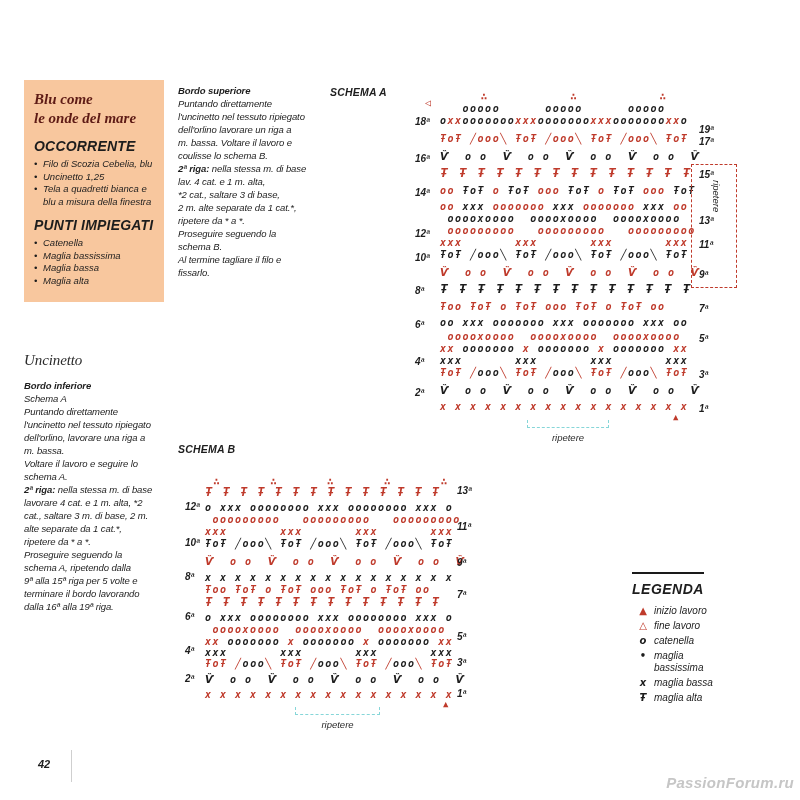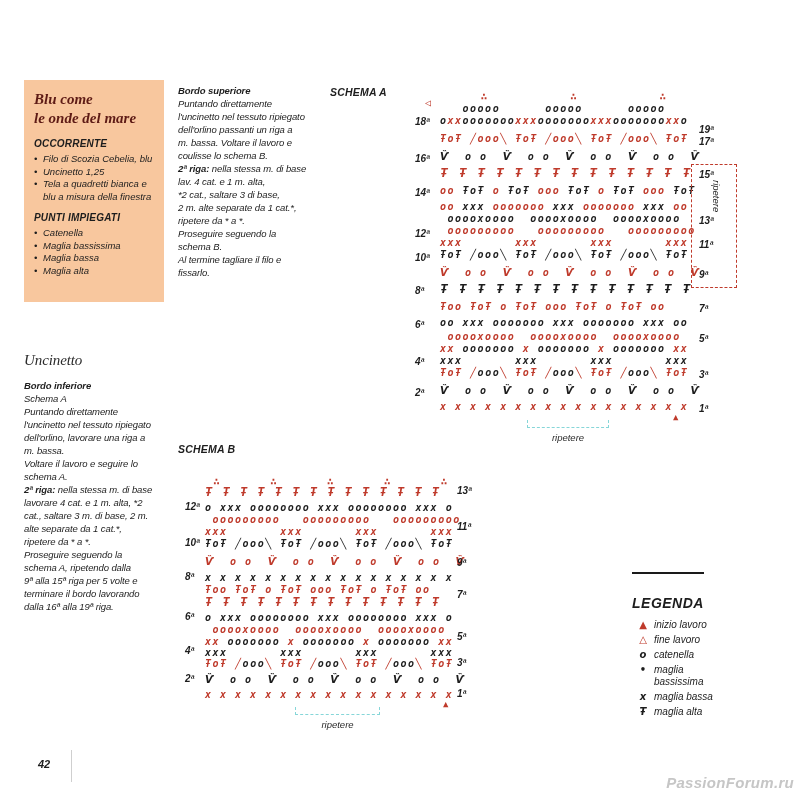--- a/index.html
+++ b/index.html
@@ -3,21 +3,21 @@
 <meta charset="utf-8">
 <style>
   html,body{margin:0;padding:0;background:#e8e8e8;}
   .page{position:relative;width:800px;height:800px;background:#ffffff;overflow:hidden;
         font-family:"Liberation Sans",sans-serif;color:#1d1d1d;font-style:italic;}
   
   .info-box{position:absolute;left:24px;top:80px;width:140px;height:222px;background:#f8c79e;
             box-sizing:border-box;padding:10px 10px 8px 10px;}
   .info-title{font-family:"Liberation Serif",serif;font-weight:600;font-size:15px;line-height:19px;
               color:#5e1b15;margin-bottom:10px;white-space:pre-line;}
-  .info-heading{font-size:10px;font-weight:bold;margin:9px 0 4px 0;letter-spacing:.2px;}
+  .info-heading{font-size:14px;font-weight:bold;margin:9px 0 4px 0;letter-spacing:.2px;}
   .info-item{font-size:9.5px;line-height:12.5px;display:flex;}
   .info-item .bullet{width:9px;flex:none;}
   
   .textcol{position:absolute;font-size:9.5px;line-height:13px;letter-spacing:-0.1px;}
   .tline{white-space:nowrap;}
   .tline b{font-weight:bold;}
   .serif-heading{font-family:"Liberation Serif",serif;font-size:15px;color:#2a2a2a;margin-bottom:6px;}
   .bold-sub{font-weight:bold;margin-top:12px;}
   .schema-title{position:absolute;font-size:10.5px;font-weight:bold;letter-spacing:.2px;}
   
@@ -26,21 +26,21 @@
         font-size:10px;line-height:10px;letter-spacing:1.5px;white-space:pre;font-weight:bold;}
   .red{color:#bf3a2b;} .blk{color:#1d1d1d;}
   .slabel{position:absolute;font-size:10px;font-weight:bold;color:#1d1d1d;white-space:nowrap;}
   .dashed-box{position:absolute;border:1.5px dashed #bf3a2b;box-sizing:border-box;}
   .side-repeat{position:absolute;writing-mode:vertical-rl;font-size:9.5px;color:#2a2a2a;}
   .bracket{position:absolute;border:1.5px dashed #86d6d8;border-top:none;height:8px;box-sizing:border-box;}
   .bracket-label{position:absolute;font-size:9.5px;color:#2a2a2a;text-align:center;}
   
   .legend{position:absolute;left:632px;top:572px;width:158px;}
   .legend-title{font-size:14px;font-weight:bold;letter-spacing:.5px;border-top:2px solid #1a1a1a;
-                display:inline-block;padding-top:21px;margin-bottom:8px;}
+                display:inline-block;padding-top:7px;margin-bottom:8px;}
   .legend-item{display:flex;align-items:flex-start;margin-bottom:3px;}
   .legend-sym{width:22px;flex:none;text-align:center;font-family:"DejaVu Sans","Liberation Sans",sans-serif;
               font-size:10px;font-weight:bold;line-height:12px;}
   .legend-sym.red{color:#bf3a2b;}
   .legend-label{font-size:10px;line-height:12px;color:#1d1d1d;width:80px;}
   
   .page-number{position:absolute;left:38px;top:758px;font-size:11px;font-weight:bold;}
   .footer-divider{position:absolute;left:71px;top:750px;width:1px;height:32px;background:#cfcfcf;}
   .watermark{position:absolute;right:6px;top:774px;font-size:15px;font-weight:bold;color:#c6c6c6;
              letter-spacing:.3px;}
@@ -85,21 +85,21 @@
           <span>Maglia alta</span>
         </div>
       </div>
   </div>
 
   <div class="textcol" style="left:178px;top:84px;width:152px;">
     <div class="tline" style="font-weight:bold;">Bordo superiore</div>
     <div>
         <div class="tline">Puntando direttamente</div>
         <div class="tline">l'uncinetto nel tessuto ripiegato</div>
-        <div class="tline">dell'orlino passanti un riga a</div>
+        <div class="tline">dell'orlino lavorare un riga a</div>
         <div class="tline">m. bassa. Voltare il lavoro e</div>
         <div class="tline">coulisse lo schema B.</div>
         <div class="tline"><b>2ª riga:</b> nella stessa m. di base</div>
         <div class="tline">lav. 4 cat. e 1 m. alta,</div>
         <div class="tline">*2 cat., saltare 3 di base,</div>
         <div class="tline">2 m. alte separate da 1 cat.*,</div>
         <div class="tline">ripetere da * a *.</div>
         <div class="tline">Proseguire seguendo la</div>
         <div class="tline">schema B.</div>
         <div class="tline">Al termine tagliare il filo e</div>

